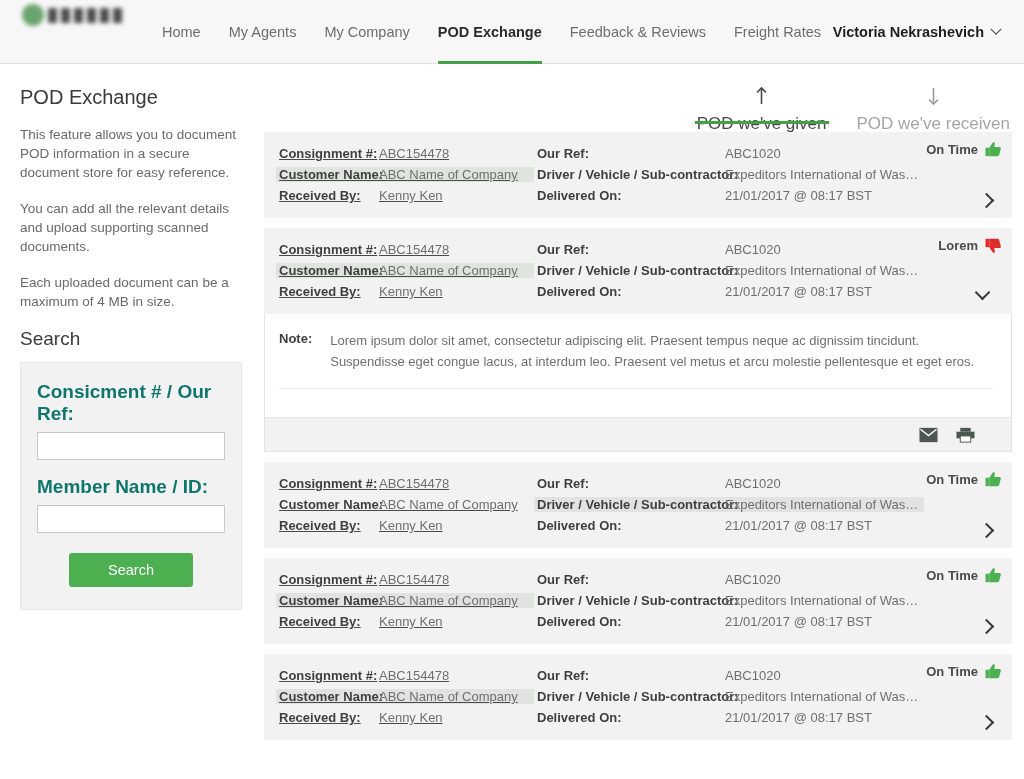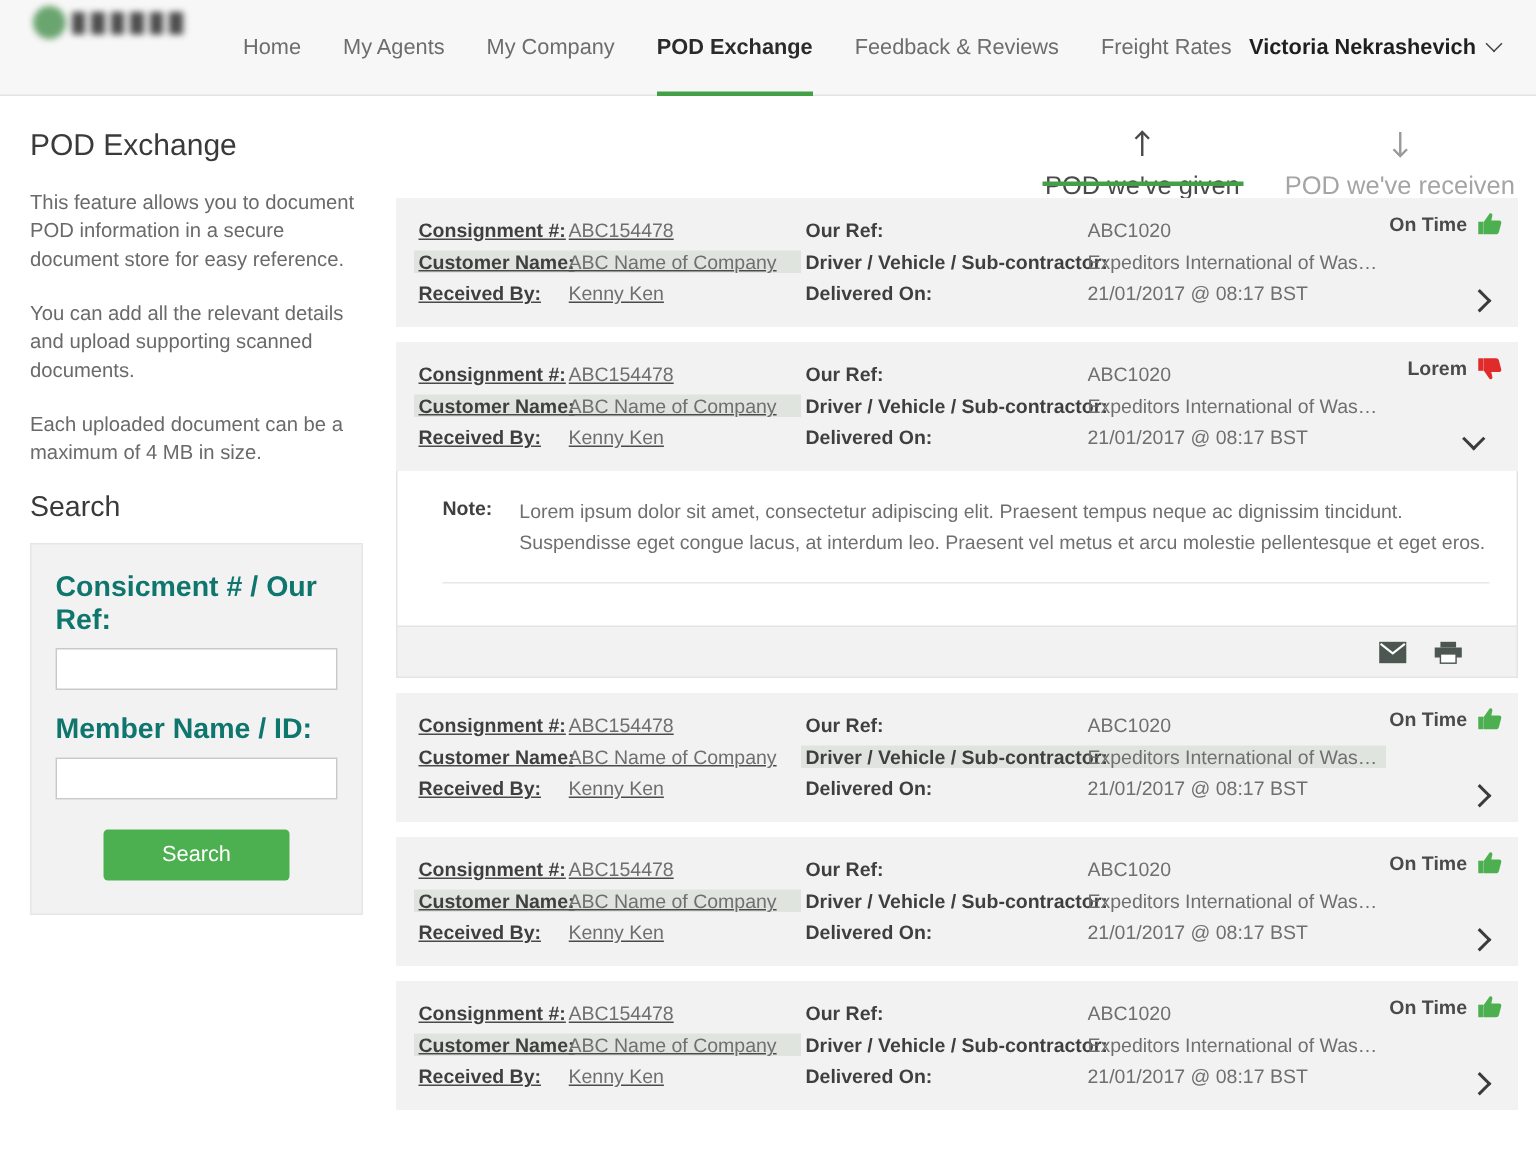--- a/index.html
+++ b/index.html
@@ -266,21 +266,21 @@
     transform: rotate(45deg);
     right: 24px;
     bottom: 16px;
   }
 
   
   .detail {
     background: #ffffff;
     border: 1px solid #e4e4e4;
     border-top: none;
-    padding: 16px 18px 14px 30px;
+    padding: 16px 18px 14px 14px;
   }
   .detail-note { display: flex; gap: 18px; }
   .note-label {
     font-weight: bold;
     color: #3f3f3f;
     font-size: 13px;
     white-space: nowrap;
     padding-top: 1px;
   }
   .note-text {

